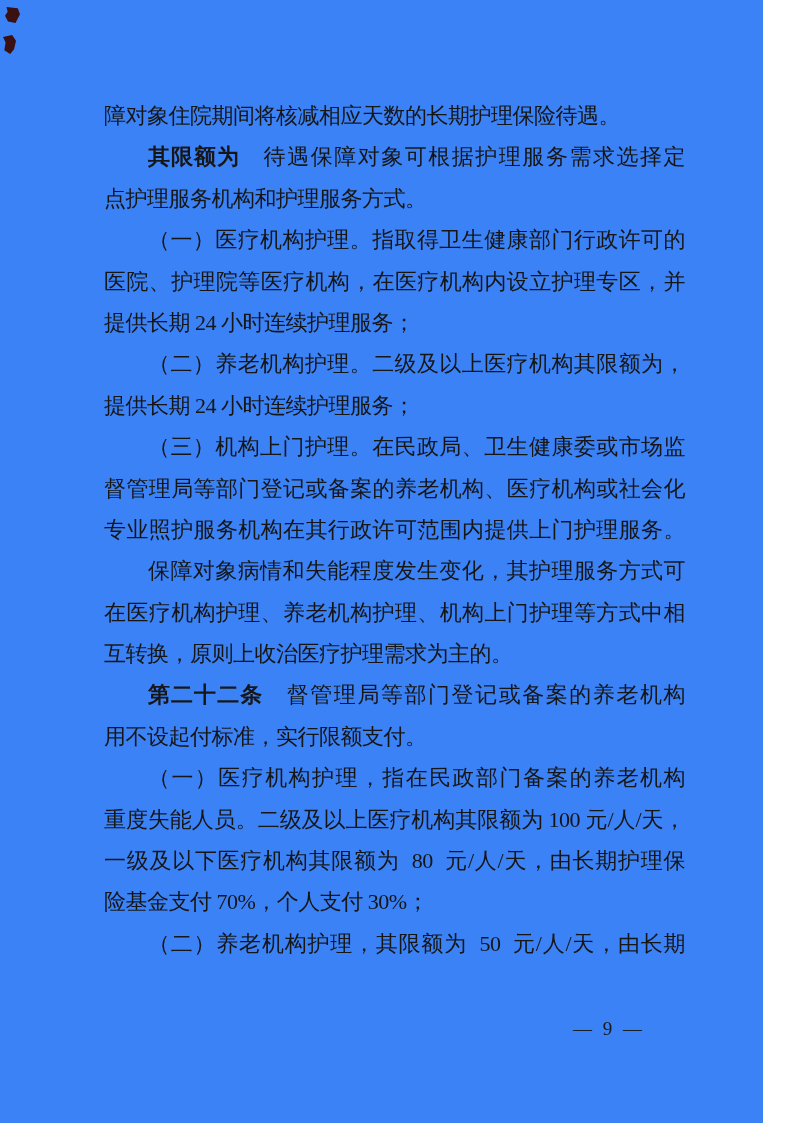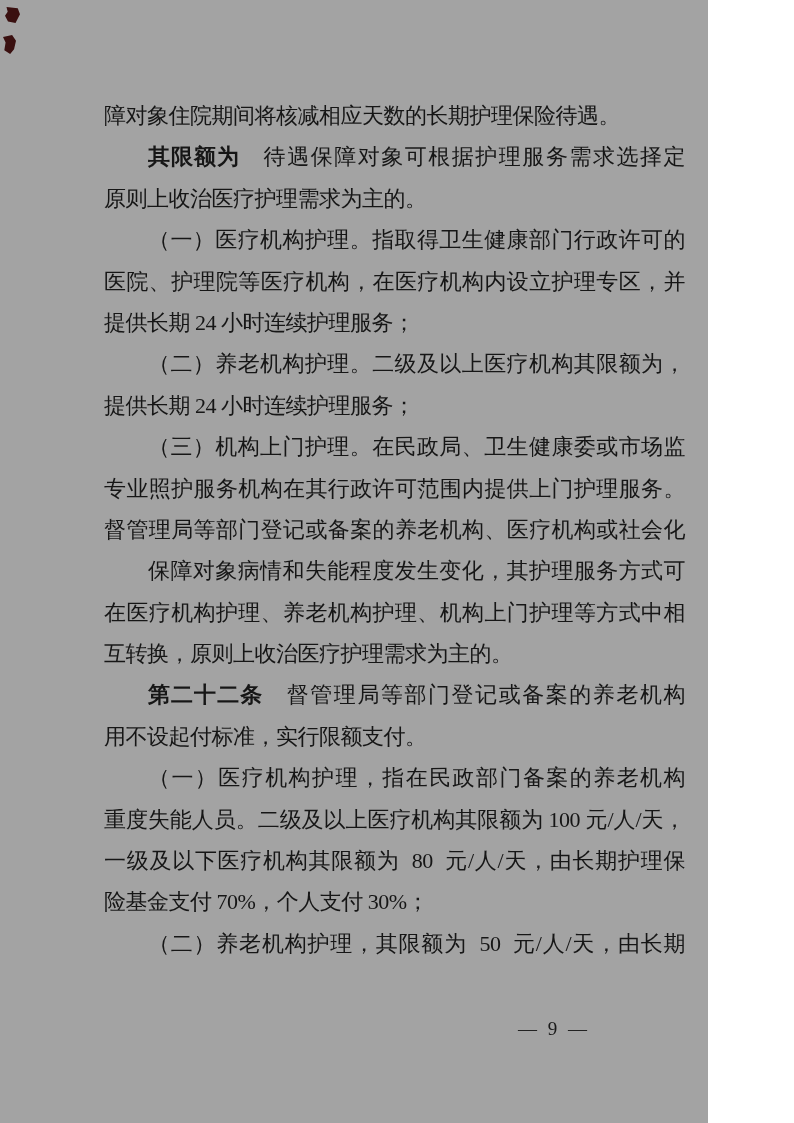--- a/index.html
+++ b/index.html
@@ -2,22 +2,22 @@
 <html><head>
 <meta charset="utf-8">
 <style>
   * { margin: 0; padding: 0; box-sizing: border-box; }
   html, body {
     width: 794px; height: 1123px;
     background: #ffffff;
   }
   .page {
     position: relative;
-    width: 708px; height: 1123px;
-    background: #a3a3a3;
+    width: 763px; height: 1123px;
+    background: #3b82f6;
     overflow: hidden;
     font-family: "Liberation Serif", "DejaVu Serif", serif;
     color: #161616;
   }
   
   .ink-mark {
     position: absolute;
     background: #3a1010;
   }
   .ink-mark.m1 {
@@ -59,29 +59,29 @@
 </head>
 <body>
 
 <div class="page">
   <div class="ink-mark m1"></div>
   <div class="ink-mark m2"></div>
 
   <main class="content">
       <div class="line"><span class="seg">障对象住院期间将核减相应天数的长期护理保险待遇。</span></div>
       <div class="line fill indent"><span class="seg bold">其限额为</span><span class="seg">　待遇保障对象可根据护理服务需求选择定</span></div>
-      <div class="line"><span class="seg">原则上收治医疗护理需求为主的。</span></div>
+      <div class="line"><span class="seg">点护理服务机构和护理服务方式。</span></div>
       <div class="line fill indent"><span class="seg">（一）医疗机构护理。指取得卫生健康部门行政许可的</span></div>
       <div class="line fill"><span class="seg">医院、护理院等医疗机构，在医疗机构内设立护理专区，并</span></div>
       <div class="line"><span class="seg">提供长期 24 小时连续护理服务；</span></div>
       <div class="line fill indent"><span class="seg">（二）养老机构护理。二级及以上医疗机构其限额为，</span></div>
       <div class="line"><span class="seg">提供长期 24 小时连续护理服务；</span></div>
       <div class="line fill indent"><span class="seg">（三）机构上门护理。在民政局、卫生健康委或市场监</span></div>
+      <div class="line fill"><span class="seg">督管理局等部门登记或备案的养老机构、医疗机构或社会化</span></div>
       <div class="line fill"><span class="seg">专业照护服务机构在其行政许可范围内提供上门护理服务。</span></div>
-      <div class="line fill"><span class="seg">督管理局等部门登记或备案的养老机构、医疗机构或社会化</span></div>
       <div class="line fill indent"><span class="seg">保障对象病情和失能程度发生变化，其护理服务方式可</span></div>
       <div class="line fill"><span class="seg">在医疗机构护理、养老机构护理、机构上门护理等方式中相</span></div>
       <div class="line"><span class="seg">互转换，原则上收治医疗护理需求为主的。</span></div>
       <div class="line fill indent"><span class="seg bold">第二十二条</span><span class="seg">　督管理局等部门登记或备案的养老机构</span></div>
       <div class="line"><span class="seg">用不设起付标准，实行限额支付。</span></div>
       <div class="line fill indent"><span class="seg">（一）医疗机构护理，指在民政部门备案的养老机构</span></div>
       <div class="line fill"><span class="seg">重度失能人员。二级及以上医疗机构其限额为 100 元/人/天，</span></div>
       <div class="line fill"><span class="seg">一级及以下医疗机构其限额为  80  元/人/天，由长期护理保</span></div>
       <div class="line"><span class="seg">险基金支付 70%，个人支付 30%；</span></div>
       <div class="line fill indent"><span class="seg">（二）养老机构护理，其限额为  50  元/人/天，由长期</span></div>

